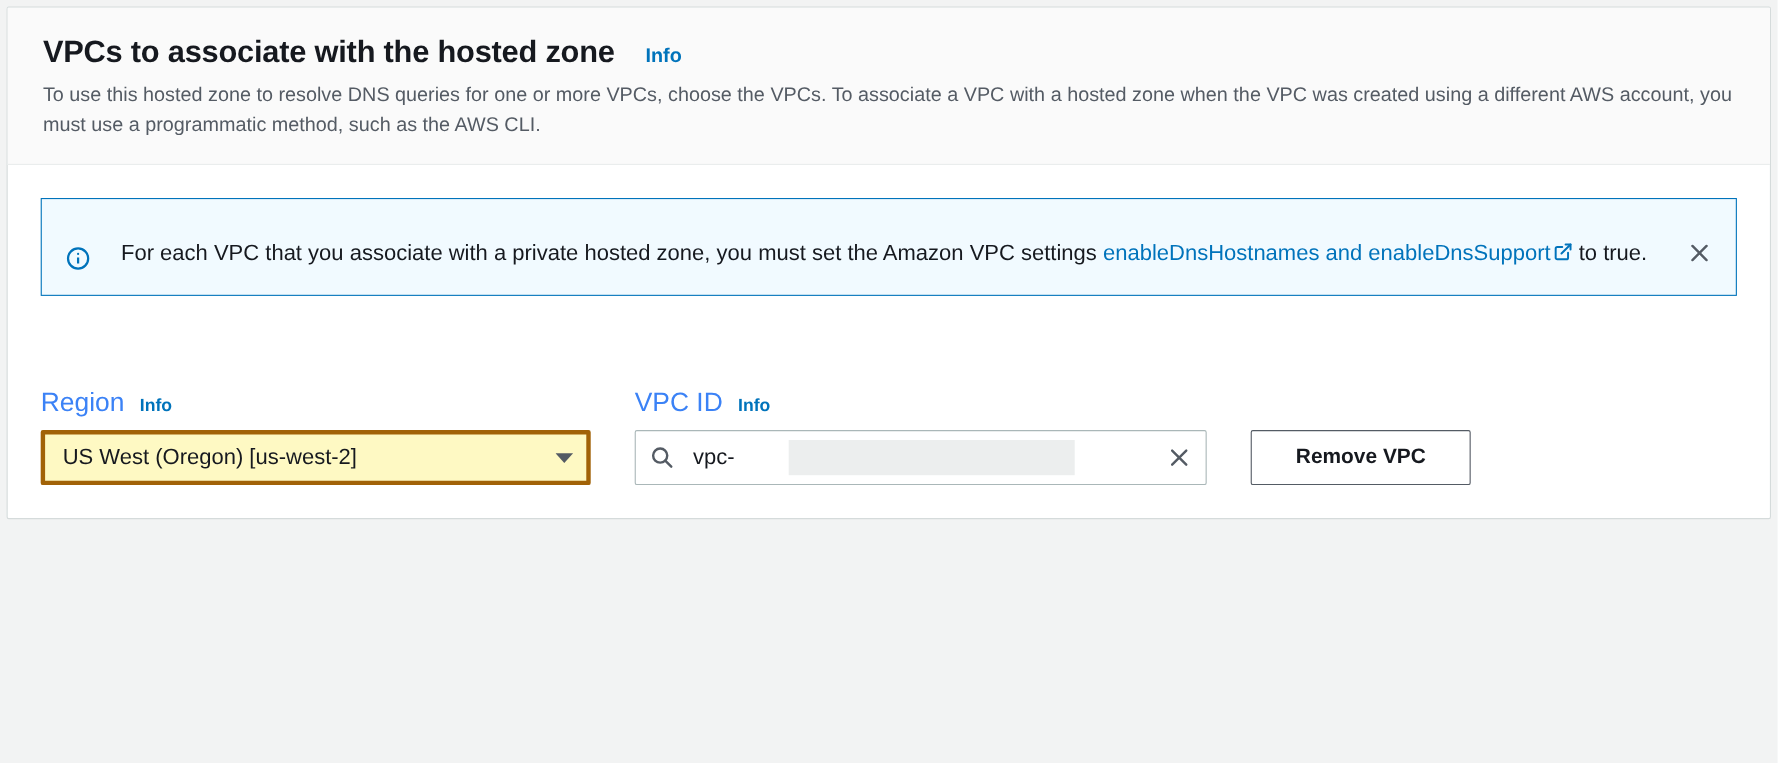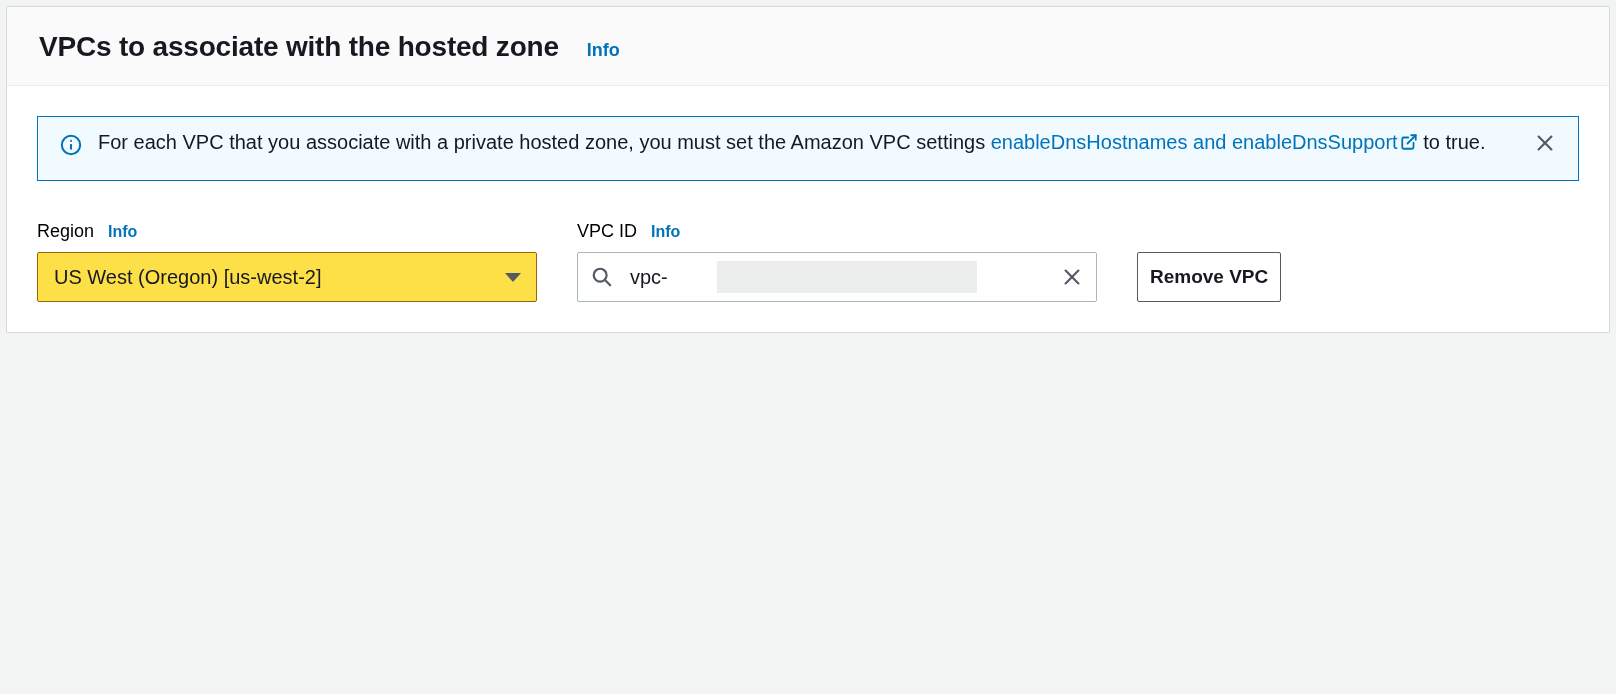--- a/index.html
+++ b/index.html
@@ -52,23 +52,23 @@
     line-height: 1.5;
     color: #545b64;
   }
   .panel-body {
     padding: 30px 30px 30px 30px;
   }
   .info-alert {
     border: 1px solid #0073bb;
     background: #f1faff;
     display: flex;
-    align-items: center;
-    padding: 10px 20px 22px 22px;
-    gap: 16px;
+    align-items: flex-end;
+    padding: 34px 20px 22px 22px;
+    gap: 28px;
   }
   .info-alert .icon-slot {
     flex: 0 0 auto;
     padding-top: 4px;
   }
   .info-alert .msg {
     flex: 1 1 auto;
     font-size: 20px;
     line-height: 1.55;
     color: #16191f;
@@ -106,33 +106,34 @@
     display: flex;
     flex-direction: column;
     gap: 10px;
   }
   .field-label-row {
     display: flex;
     align-items: baseline;
     gap: 14px;
   }
   .field-label {
-    font-size: 18px;
-    color: #000000;
+    font-size: 24px;
+    color: #3b82f6;
+    margin-top: 44px;
   }
 
   .select-wrap {
     position: relative;
     width: 500px;
   }
   .select-input {
     width: 100%;
     height: 50px;
-    border: 1px solid #a16207;
-    background: #fde047;
+    border: 4px solid #a16207;
+    background: #fef9c3;
     padding: 0 46px 0 16px;
     font-size: 20px;
     color: #16191f;
     cursor: pointer;
     text-align: left;
     border-radius: 2px;
   }
   .select-caret {
     position: absolute;
     right: 16px;
@@ -184,39 +185,40 @@
     pointer-events: none;
   }
 
   .btn {
     height: 50px;
     border: 1px solid #545b64;
     background: #fff;
     color: #16191f;
     font-size: 19px;
     font-weight: 700;
-    padding: 0 12px;
+    padding: 0 40px;
     cursor: pointer;
     border-radius: 2px;
   }
   .actions-lower {
     margin-top: 40px;
   }
   svg { display:block; }
 </style>
 </head>
 <body>
 
 <div class="panel">
 
   <div class="panel-header">
     <div class="panel-title-row">
       <h2 class="panel-title">VPCs to associate with the hosted zone</h2>
       <a class="info-link">Info</a>
     </div>
+    <p class="panel-desc">To use this hosted zone to resolve DNS queries for one or more VPCs, choose the VPCs. To associate a VPC with a hosted zone when the VPC was created using a different AWS account, you must use a programmatic method, such as the AWS CLI.</p>
   </div>
 
   <div class="panel-body">
 
     <div class="info-alert">
       <span class="icon-slot">
         <svg width="22" height="22" viewBox="0 0 24 24" fill="none" stroke="#0073bb" stroke-width="2.2">
           <circle cx="12" cy="12" r="10"></circle>
           <line x1="12" y1="11" x2="12" y2="17"></line>
           <circle cx="12" cy="7.5" r="1.1" fill="#0073bb" stroke="none"></circle>

